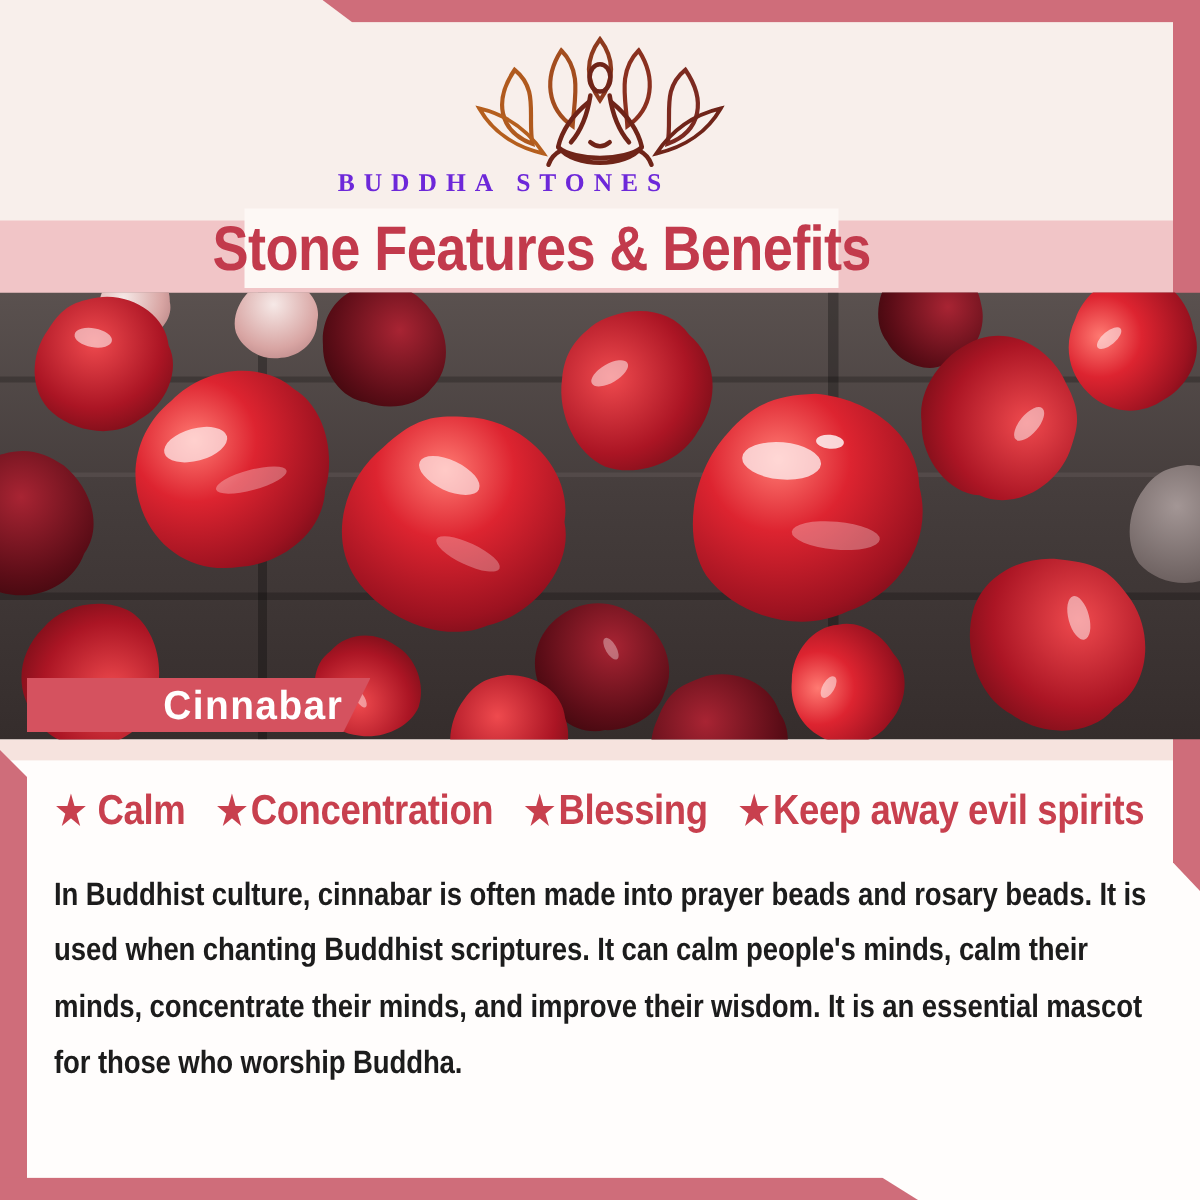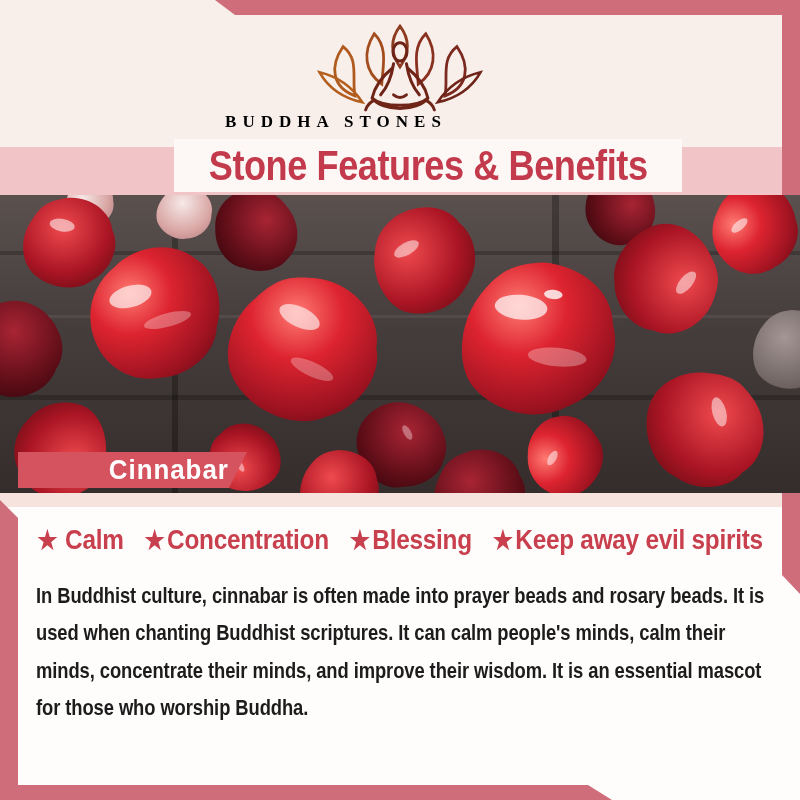--- a/index.html
+++ b/index.html
@@ -5,26 +5,26 @@
   html,body{margin:0;padding:0;background:#e8e8e8;}
   .canvas{
     position:relative;width:800px;height:800px;overflow:hidden;
     background:#f8efeb;font-family:"Liberation Sans",sans-serif;
   }
   
   .logo-svg{position:absolute;left:312px;top:24px;width:176px;height:88px;z-index:1;}
   .brand-name{
     position:absolute;left:0;top:112px;width:672px;text-align:center;z-index:1;
     font-family:"Liberation Serif",serif;font-size:17px;font-weight:600;
-    letter-spacing:6px;color:#000000;
+    letter-spacing:6px;color:#6d28d9;
   }
   
   .title-band{position:absolute;left:0;top:147px;width:800px;height:50px;background:#f1c5c7;z-index:2;}
   .title-box{
-    position:absolute;left:174px;top:139px;width:508px;height:53px;background:#fdf8f5;z-index:3;
+    position:absolute;left:163px;top:139px;width:396px;height:53px;background:#fdf8f5;z-index:3;
     display:flex;align-items:center;justify-content:center;
   }
   .title-text{
     font-size:42px;font-weight:700;color:#c23a4c;white-space:nowrap;
     transform:scaleX(0.86);letter-spacing:-0.5px;
   }
   
   .frame{position:absolute;background:#cf6d7a;z-index:4;}
   .frame-top{left:0;top:0;width:800px;height:15px;
     clip-path:polygon(215px 0,800px 0,800px 15px,235px 15px);}

